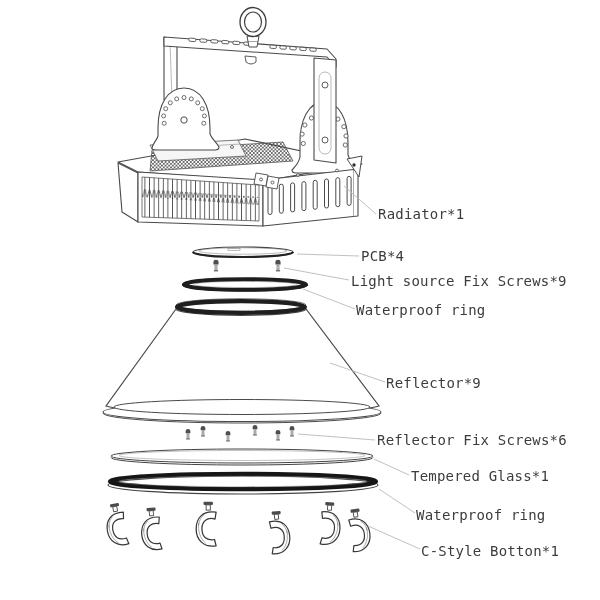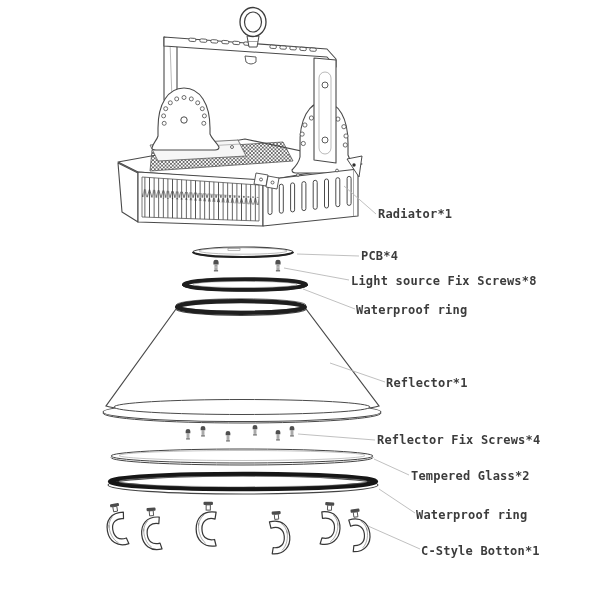--- a/index.html
+++ b/index.html
@@ -5,22 +5,22 @@
   :root{
     --line:#4a4a4a; --dark:#1e1e1e; --leader:#b9b9b9; --text:#3c3c3c; --bg:#ffffff;
   }
   html,body{margin:0;padding:0;background:var(--bg);}
   .stage{
     position:relative;width:600px;height:600px;background:var(--bg);
     overflow:hidden;font-family:"DejaVu Sans Mono","Liberation Mono",monospace;
   }
   .stage svg{position:absolute;left:0;top:0;}
   .part-label{
-    position:absolute;font-size:12px;letter-spacing:.2px;color:var(--text);
-    white-space:nowrap;line-height:10px;font-weight:bold;
+    position:absolute;font-size:14px;letter-spacing:.2px;color:var(--text);
+    white-space:nowrap;line-height:10px;
   }
 </style>
 </head>
 <body>
 
 <div class="stage">
 
 <svg width="600" height="600" viewBox="0 0 600 600">
   <defs>
     <pattern id="hatch" width="3.6" height="3.6" patternUnits="userSpaceOnUse">
@@ -222,21 +222,21 @@
     <line x1="330" y1="363" x2="385" y2="382"></line>
     <line x1="298" y1="434" x2="375" y2="440"></line>
     <line x1="374" y1="459" x2="409" y2="475"></line>
     <line x1="379" y1="489" x2="415" y2="513"></line>
     <line x1="368" y1="526" x2="420" y2="549"></line>
   </g>
 </svg>
 
 <div class="part-label" style="left:378px;top:209px">Radiator*1</div>
 <div class="part-label" style="left:361px;top:251px">PCB*4</div>
-<div class="part-label" style="left:351px;top:276px">Light source Fix Screws*8</div>
+<div class="part-label" style="left:351px;top:276px">Light source Fix Screws*9</div>
 <div class="part-label" style="left:356px;top:305px">Waterproof ring</div>
-<div class="part-label" style="left:386px;top:378px">Reflector*1</div>
-<div class="part-label" style="left:377px;top:435px">Reflector Fix Screws*4</div>
-<div class="part-label" style="left:411px;top:471px">Tempered Glass*2</div>
+<div class="part-label" style="left:386px;top:378px">Reflector*9</div>
+<div class="part-label" style="left:377px;top:435px">Reflector Fix Screws*6</div>
+<div class="part-label" style="left:411px;top:471px">Tempered Glass*1</div>
 <div class="part-label" style="left:416px;top:510px">Waterproof ring</div>
 <div class="part-label" style="left:421px;top:546px">C-Style Botton*1</div>
 
 </div>
 
 </body></html>

